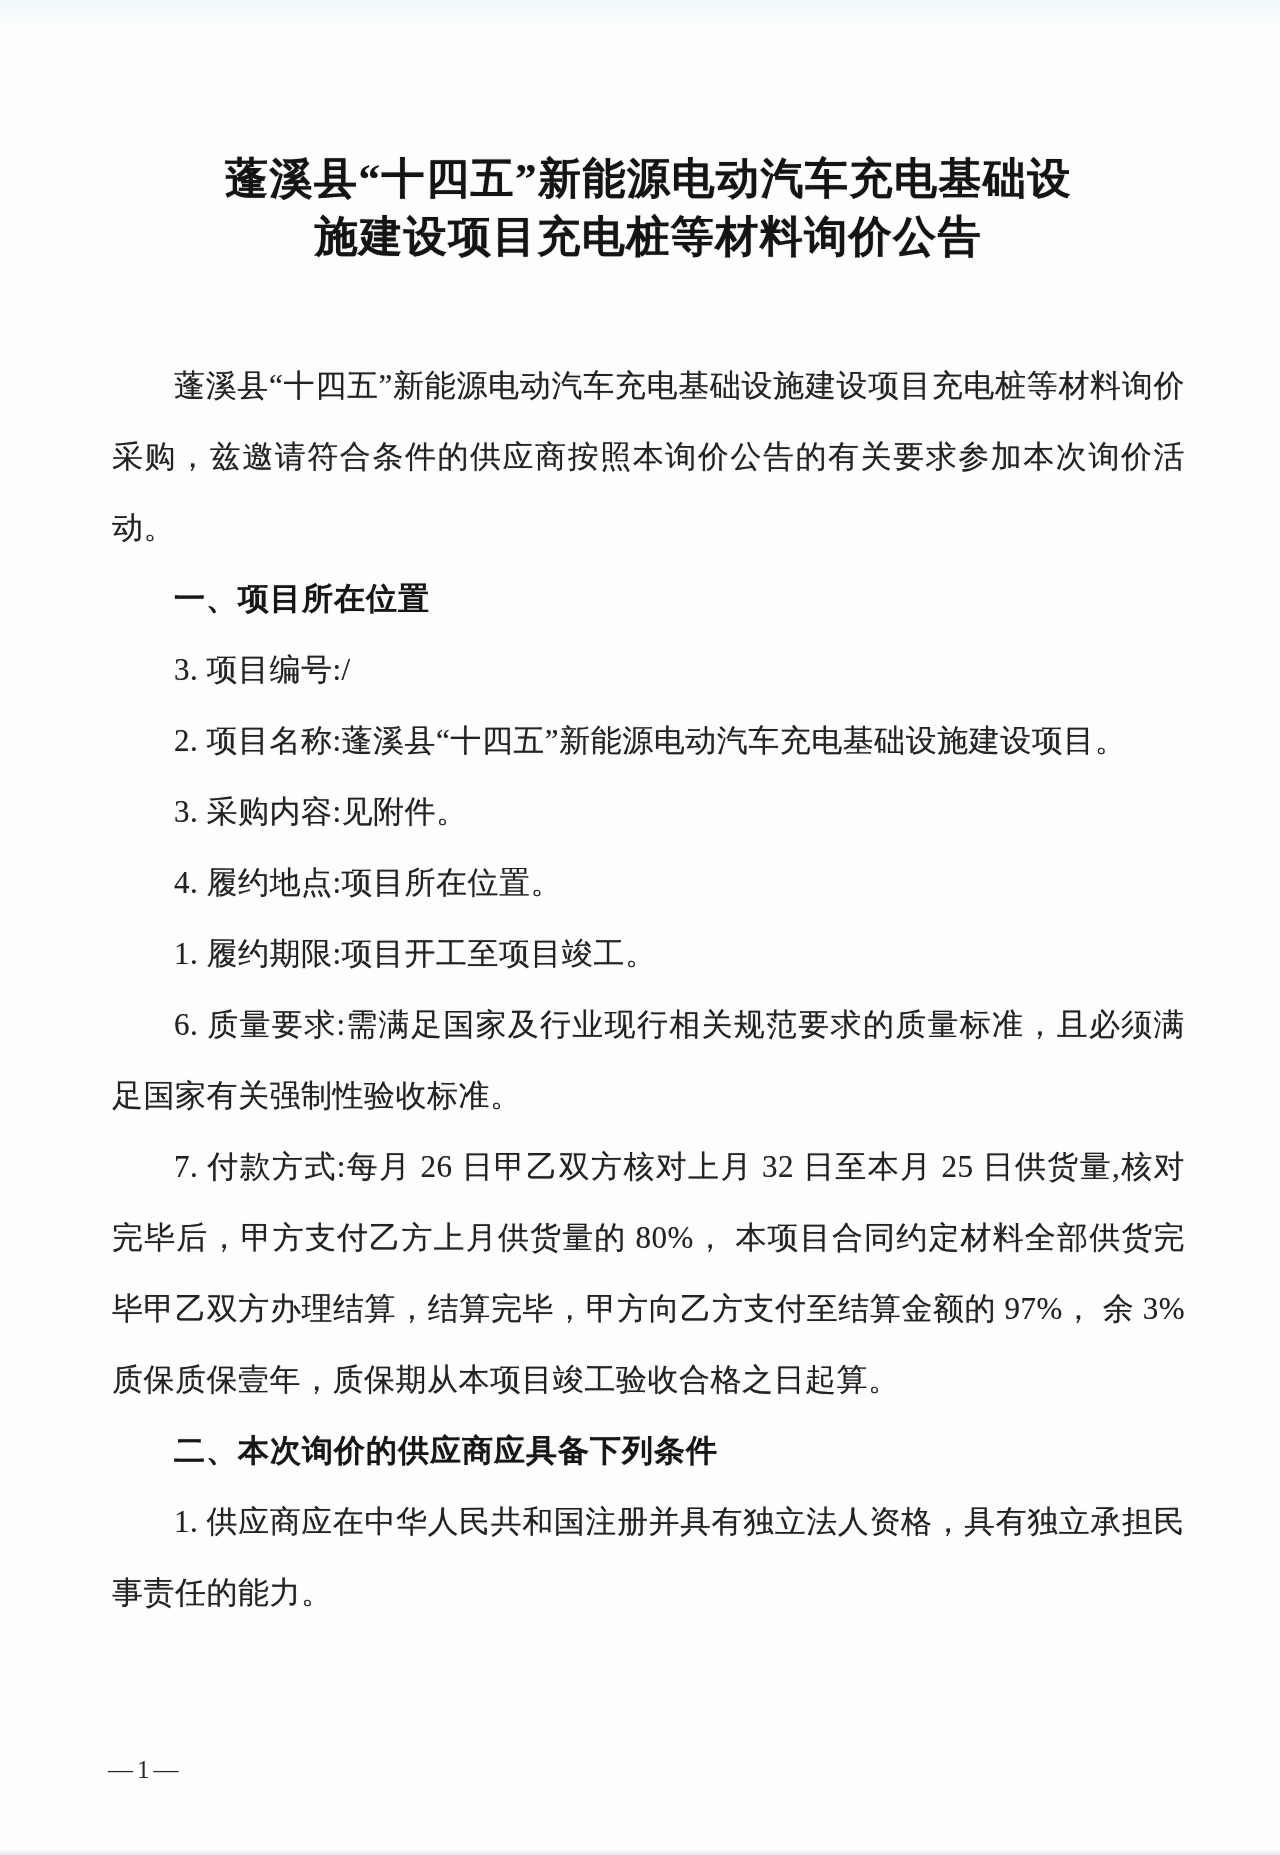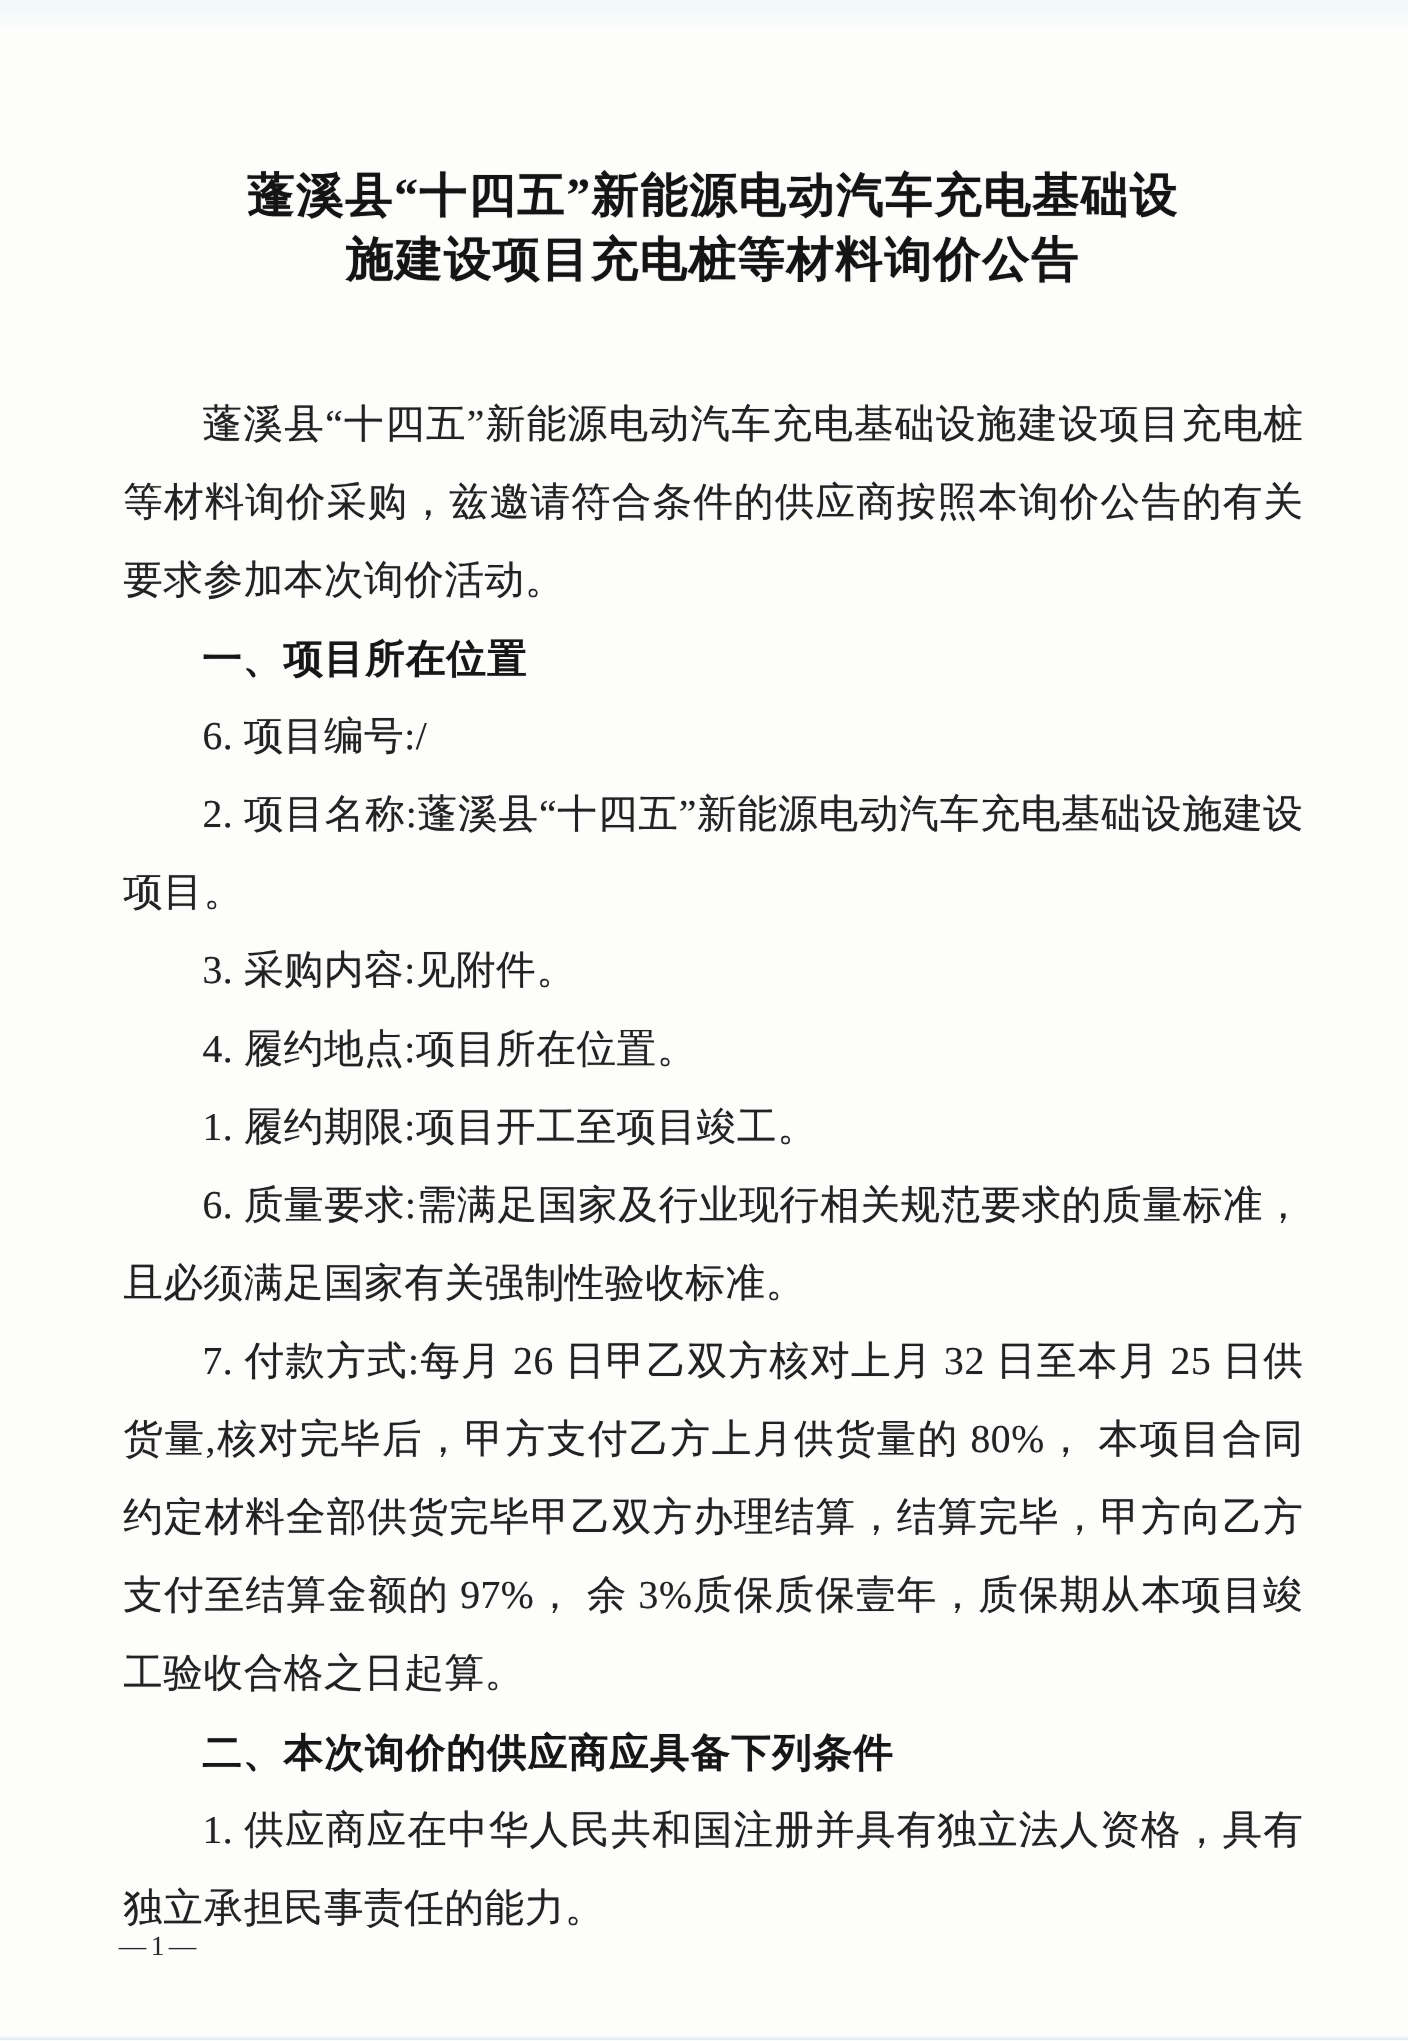--- a/index.html
+++ b/index.html
@@ -43,21 +43,21 @@
     line-height: 58px;
     letter-spacing: 1.5px;
     color: #141414;
     text-shadow: 0 0 1px rgba(20,20,20,0.55);
   }
   .content {
     padding-top: 84px;
   }
   .para, .heading {
     margin: 0;
-    font-size: 36px;
+    font-size: 31px;
     line-height: 71px;
     text-align: justify;
     text-indent: 2em;
     letter-spacing: 0.5px;
     color: #222222;
     text-shadow: 0 0 0.8px rgba(30,30,30,0.45);
   }
   .heading {
     font-family: "Liberation Sans", "DejaVu Sans", sans-serif;
     font-weight: bold;
@@ -82,21 +82,21 @@
   <div class="doc-title">
     <div>蓬溪县“十四五”新能源电动汽车充电基础设</div>
     <div>施建设项目充电桩等材料询价公告</div>
   </div>
 
   <div class="content">
 
     <p class="para">蓬溪县“十四五”新能源电动汽车充电基础设施建设项目充电桩等材料询价采购，兹邀请符合条件的供应商按照本询价公告的有关要求参加本次询价活动。</p>
 
     <p class="heading">一、项目所在位置</p>
-    <p class="para">6. 项目编号:/</p>
+    <p class="para">3. 项目编号:/</p>
     <p class="para">2. 项目名称:蓬溪县“十四五”新能源电动汽车充电基础设施建设项目。</p>
     <p class="para">3. 采购内容:见附件。</p>
     <p class="para">4. 履约地点:项目所在位置。</p>
     <p class="para">1. 履约期限:项目开工至项目竣工。</p>
     <p class="para">6. 质量要求:需满足国家及行业现行相关规范要求的质量标准，且必须满足国家有关强制性验收标准。</p>
     <p class="para">7. 付款方式:每月 26 日甲乙双方核对上月 32 日至本月 25 日供货量,核对完毕后，甲方支付乙方上月供货量的 80%， 本项目合同约定材料全部供货完毕甲乙双方办理结算，结算完毕，甲方向乙方支付至结算金额的 97%， 余 3%质保质保壹年，质保期从本项目竣工验收合格之日起算。</p>
 
     <p class="heading">二、本次询价的供应商应具备下列条件</p>
     <p class="para">1. 供应商应在中华人民共和国注册并具有独立法人资格，具有独立承担民事责任的能力。</p>
 

